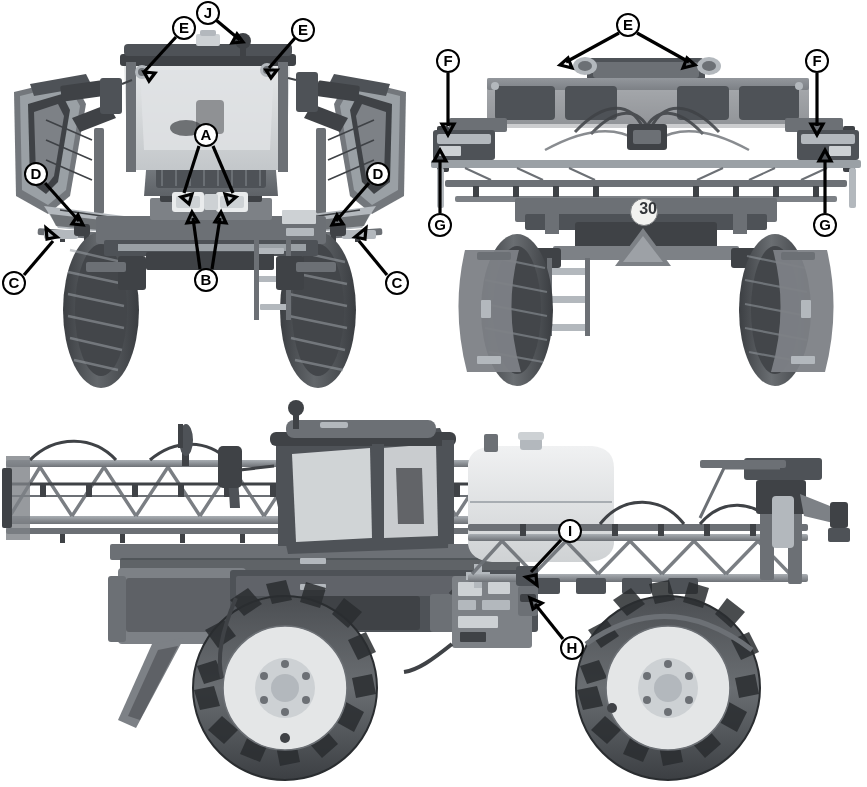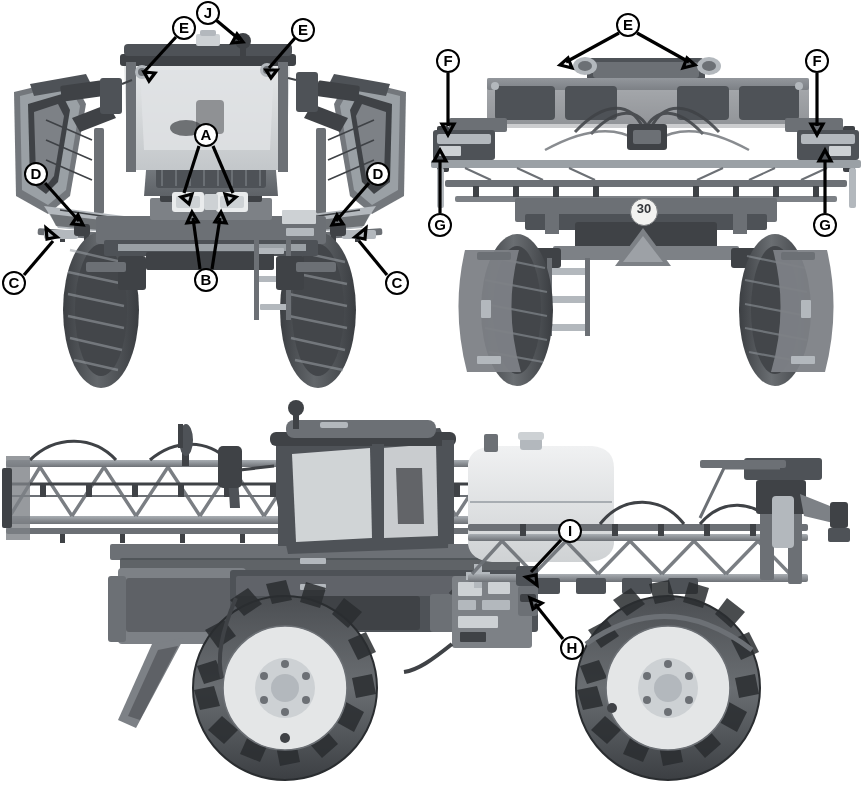--- a/index.html
+++ b/index.html
@@ -68,22 +68,22 @@
   .leaders line, .leaders path { stroke: #000000; stroke-width: 3.2; fill: none; }
 
   
   .speed-sign {
     position: absolute;
     width: 26px; height: 26px;
     margin-left: -13px; margin-top: -13px;
     border-radius: 50%;
     background: #f2f2f0;
     border: 1.6px solid #7a7d80;
-    text-align: center;
-    font-size: 13px;
+    text-align: right;
+    font-size: 16px;
     font-weight: bold;
     line-height: 20px;
     color: #33363a;
     z-index: 12;
   }
 </style>
 </head>
 <body>
 
 <div id="page">

